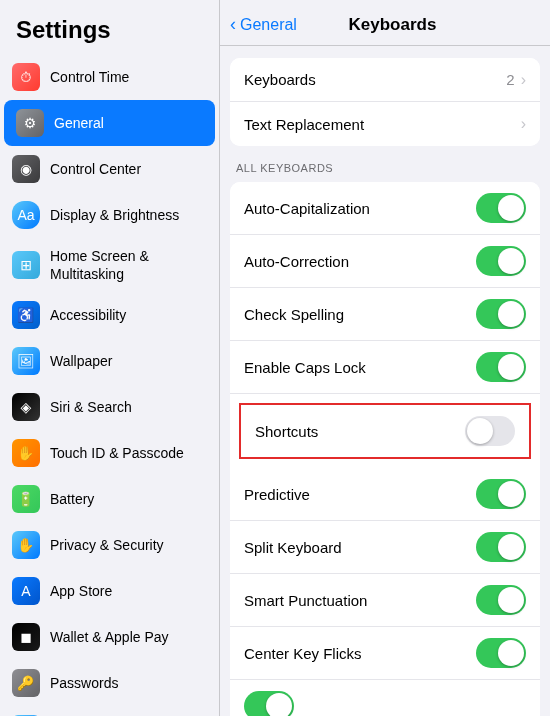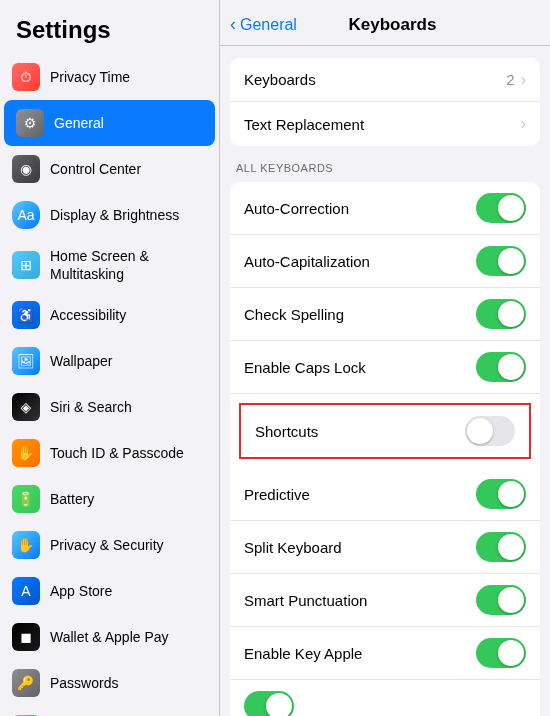--- a/index.html
+++ b/index.html
@@ -199,21 +199,21 @@
     .icon-mail { background: linear-gradient(135deg, #5ac8fa, #007aff); }
   </style>
 </head>
 <body>
 
 <nav class="sidebar">
   <div class="sidebar-header">Settings</div>
   <div id="sidebar-items-container">
       <div class="sidebar-item">
         <div class="sidebar-icon icon-screentime">⏱</div>
-        <span class="sidebar-label">Privacy Time</span>
+        <span class="sidebar-label">Control Time</span>
       </div>
       <div class="sidebar-item active">
         <div class="sidebar-icon icon-general">⚙</div>
         <span class="sidebar-label">General</span>
       </div>
       <div class="sidebar-item">
         <div class="sidebar-icon icon-control">◉</div>
         <span class="sidebar-label">Control Center</span>
       </div>
       <div class="sidebar-item">
@@ -288,27 +288,27 @@
       <span class="row-label">Text Replacement</span>
       <div class="row-right">
         <span class="chevron-right">›</span>
       </div>
     </div>
   </div>
 
   <div class="group-label">ALL KEYBOARDS</div>
   <div class="settings-card" id="keyboard-rows-card">
       <div class="settings-row">
+        <span class="row-label">Auto-Capitalization</span>
+        <div class="toggle on">
+          <div class="toggle-thumb"></div>
+        </div>
+      </div>
+      <div class="settings-row">
         <span class="row-label">Auto-Correction</span>
-        <div class="toggle on">
-          <div class="toggle-thumb"></div>
-        </div>
-      </div>
-      <div class="settings-row">
-        <span class="row-label">Auto-Capitalization</span>
         <div class="toggle on">
           <div class="toggle-thumb"></div>
         </div>
       </div>
       <div class="settings-row">
         <span class="row-label">Check Spelling</span>
         <div class="toggle on">
           <div class="toggle-thumb"></div>
         </div>
       </div>
@@ -336,21 +336,21 @@
           <div class="toggle-thumb"></div>
         </div>
       </div>
       <div class="settings-row">
         <span class="row-label">Smart Punctuation</span>
         <div class="toggle on">
           <div class="toggle-thumb"></div>
         </div>
       </div>
       <div class="settings-row">
-        <span class="row-label">Enable Key Apple</span>
+        <span class="row-label">Center Key Flicks</span>
         <div class="toggle on">
           <div class="toggle-thumb"></div>
         </div>
       </div>
       <div class="settings-row">
         <div class="toggle on">
           <div class="toggle-thumb"></div>
         </div>
       </div>
     </div>

